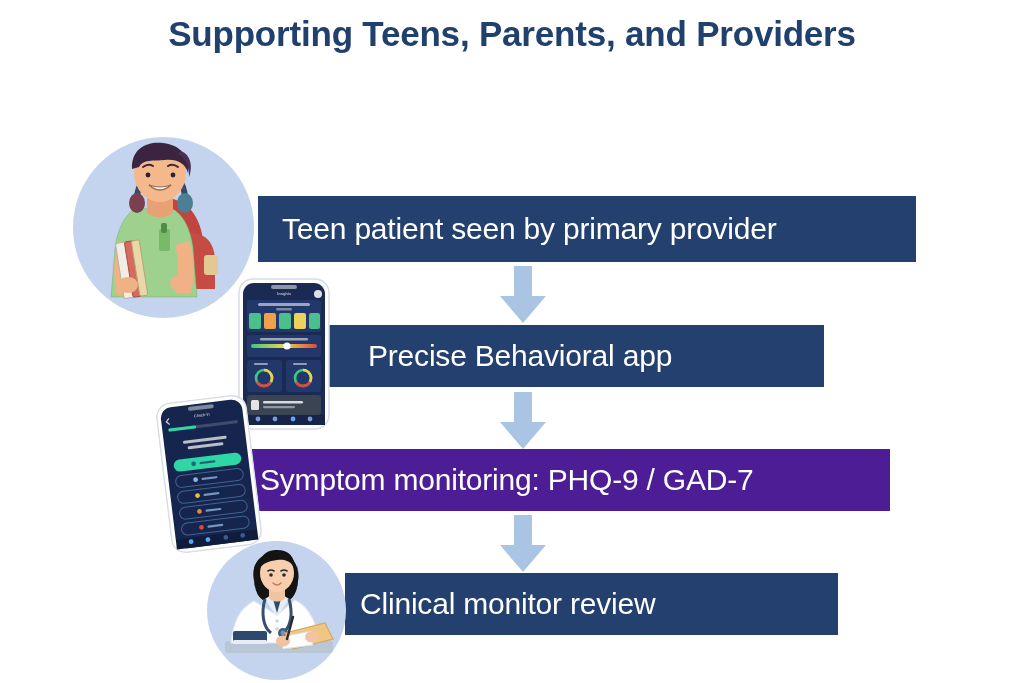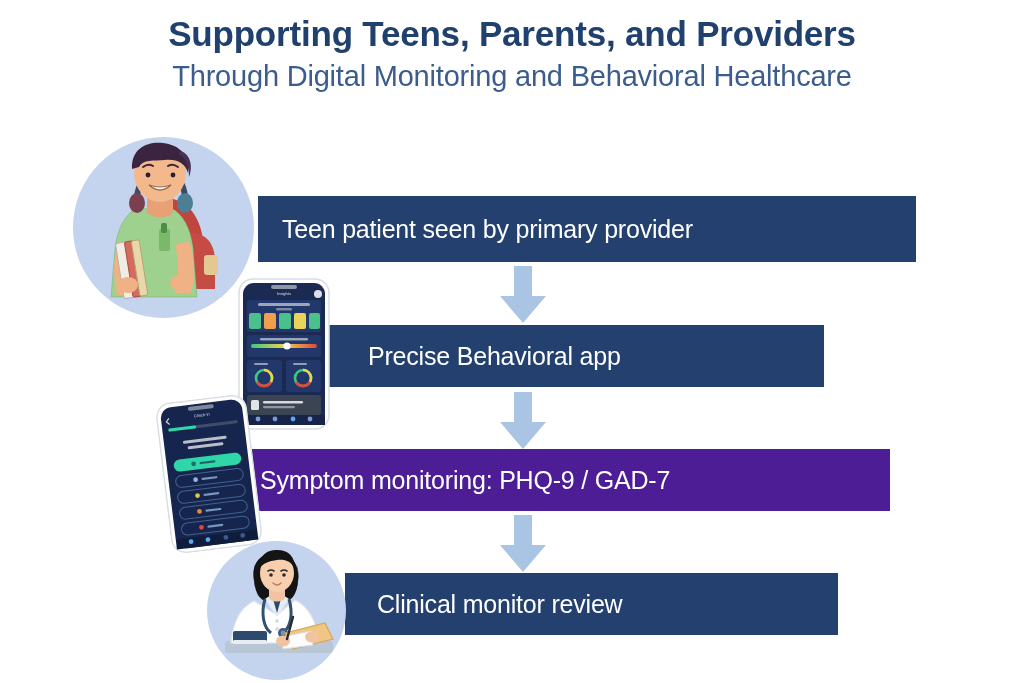--- a/index.html
+++ b/index.html
@@ -20,29 +20,29 @@
   }
   .subtitle{
     font-size:29px;font-weight:normal;color:#3b5c8c;
     letter-spacing:-0.2px;line-height:1.2;margin-top:5px;white-space:nowrap;
   }
 
   
   .bar{
     position:absolute;display:flex;align-items:center;
     box-sizing:border-box;color:#ffffff;
-    font-size:25px;letter-spacing:-0.2px;white-space:nowrap;text-align:center;
+    font-size:30px;letter-spacing:-0.2px;white-space:nowrap;text-align:center;
   }
   .bar-navy{background:#23406e;}
   .bar-green{background:#4c1d95;}
 
   #bar-1{left:258px;top:196px;width:658px;height:66px;padding-left:24px;}
   #bar-2{left:328px;top:325px;width:496px;height:62px;padding-left:40px;}
   #bar-3{left:232px;top:449px;width:658px;height:62px;padding-left:28px;}
-  #bar-4{left:345px;top:573px;width:493px;height:62px;padding-left:32px;}
+  #bar-4{left:345px;top:573px;width:493px;height:62px;padding-left:15px;}
 
   
   .arrow{position:absolute;width:56px;height:58px;}
   .arrow svg{display:block;width:100%;height:100%;}
   #arrow-1{left:495px;top:266px;}
   #arrow-2{left:495px;top:392px;}
   #arrow-3{left:495px;top:515px;}
 
   
   .circle{position:absolute;border-radius:50%;background:#c4d4ee;overflow:hidden;}
@@ -67,21 +67,20 @@
   #bar-4{z-index:3}
   .arrow{z-index:2}
 </style>
 </head>
 <body>
 
 <div class="stage">
 
   <div class="heading">
     <div class="title">Supporting Teens, Parents, and Providers</div>
-    <div class="subtitle">Through Digital Monitoring and Behavioral Healthcare</div>
   </div>
 
   <div class="arrow" id="arrow-1">
     <svg viewBox="0 0 56 58">
         <path d="M19 0 h18 v30 h14 L28 57 L5 30 h14 Z" fill="#aac4e4"></path>
       </svg>
   </div>
   <div class="arrow" id="arrow-2">
     <svg viewBox="0 0 56 58">
         <path d="M19 0 h18 v30 h14 L28 57 L5 30 h14 Z" fill="#aac4e4"></path>

